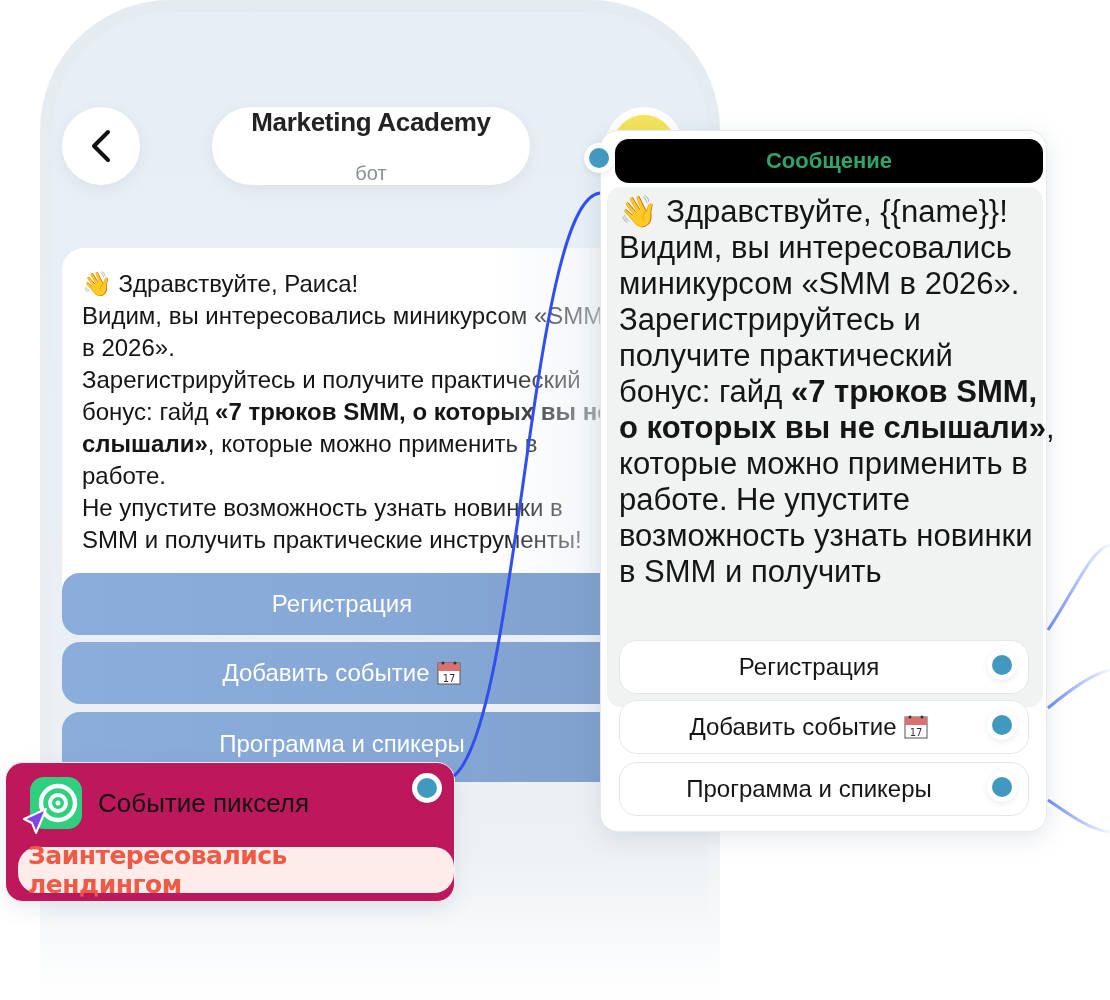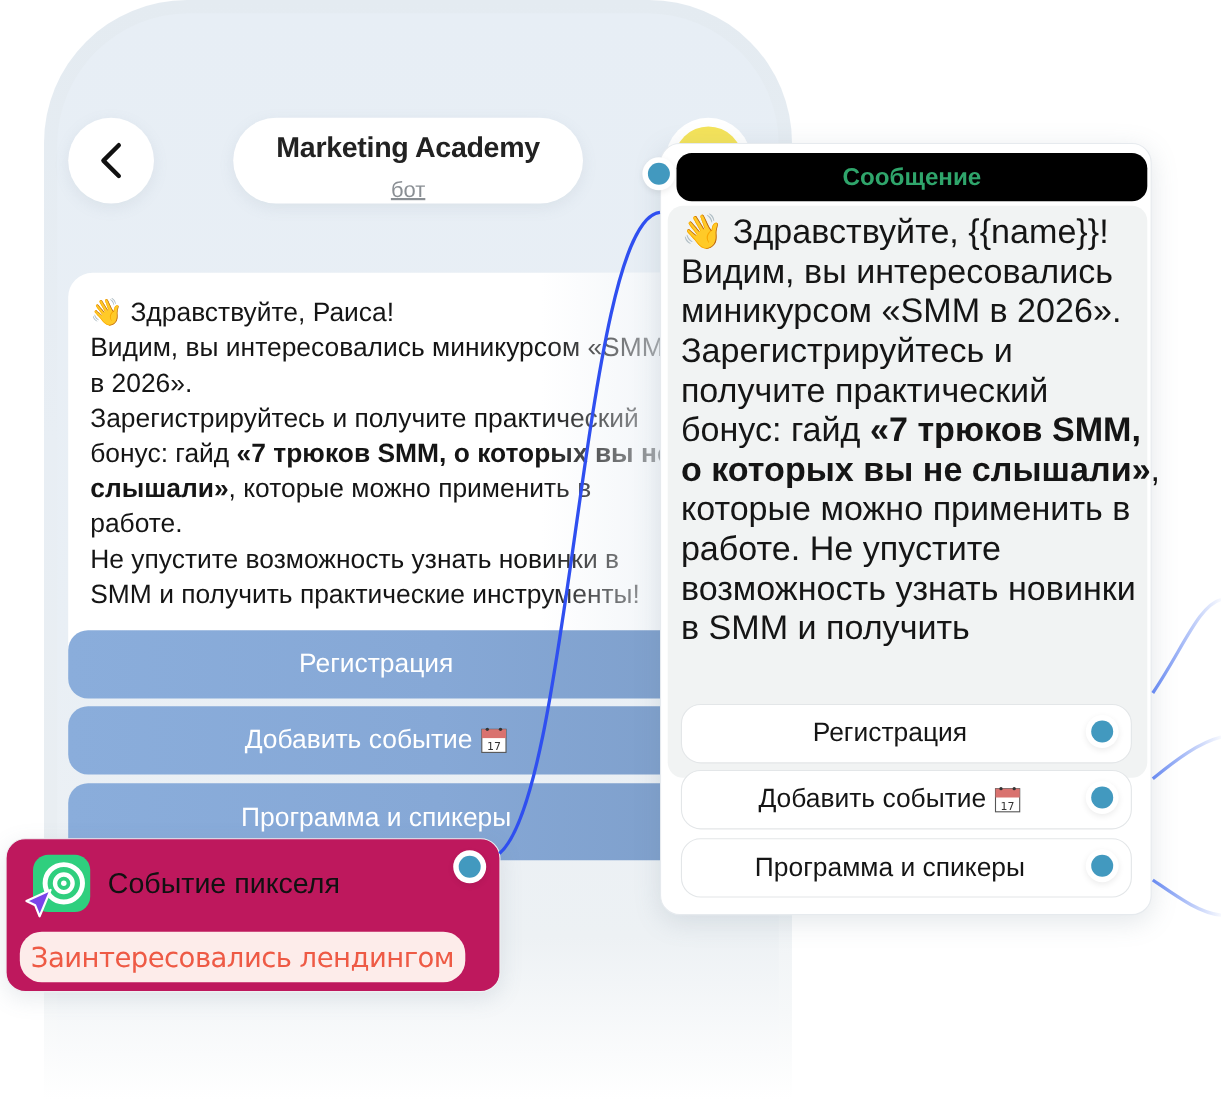--- a/index.html
+++ b/index.html
@@ -20,25 +20,25 @@
 
     .back-btn {
       position: absolute; left: 62px; top: 107px; width: 78px; height: 78px;
       border-radius: 50%; background: #fff;
       display: flex; align-items: center; justify-content: center;
       box-shadow: 0 4px 14px rgba(120,140,160,0.12);
     }
     .title-pill {
       position: absolute; left: 212px; top: 107px; width: 318px; height: 78px;
       border-radius: 39px; background: #fff;
-      display: flex; flex-direction: column; align-items: center; justify-content: flex-end;
+      display: flex; flex-direction: column; align-items: center; justify-content: space-between;
       box-shadow: 0 4px 14px rgba(120,140,160,0.12);
     }
     .title-pill .t1 { font-size: 26px; font-weight: bold; color: #222; letter-spacing: -0.3px; }
-    .title-pill .t2 { font-size: 20px; color: #8a8f94; margin-top: 12px; text-decoration: underline; }
+    .title-pill .t2 { font-size: 20px; color: #8a8f94; margin-top: 12px; }
     .avatar {
       position: absolute; left: 605px; top: 107px; width: 78px; height: 78px;
       border-radius: 50%; background: #fff;
       display: flex; align-items: center; justify-content: center;
     }
     .avatar .inner { width: 62px; height: 62px; border-radius: 50%; background: #f4e35a; }
 
     
     .bubble {
       position: absolute; left: 62px; top: 248px; width: 560px; height: 380px;
@@ -99,21 +99,21 @@
       background: #be185d; border-radius: 18px;
       box-shadow: 0 6px 20px rgba(100,120,140,0.15);
       border: 1px solid #eef0f2;
     }
     .pixel-icon { position: absolute; left: 16px; top: 12px; width: 62px; height: 62px; }
     .pixel-title { position: absolute; left: 92px; top: 25px; font-size: 26px; color: #111; }
     .pixel-tag {
       position: absolute; left: 12px; top: 84px; height: 46px; padding: 0 10px;
       border-radius: 20px; background: #fdecea; color: #ee5a45;
       font-size: 25px; display: flex; align-items: center;
-      font-family: "DejaVu Sans", sans-serif; letter-spacing: -0.5px;
+      font-family: "DejaVu Sans", sans-serif; letter-spacing: -0.5px; font-weight: bold;
     }
 
     svg.wires { position: absolute; left: 0; top: 0; pointer-events: none; }
   </style>
 </head>
 <body>
 
 <div class="phone"></div>
 <div class="phone-inner" style="left:52px"></div>
 

